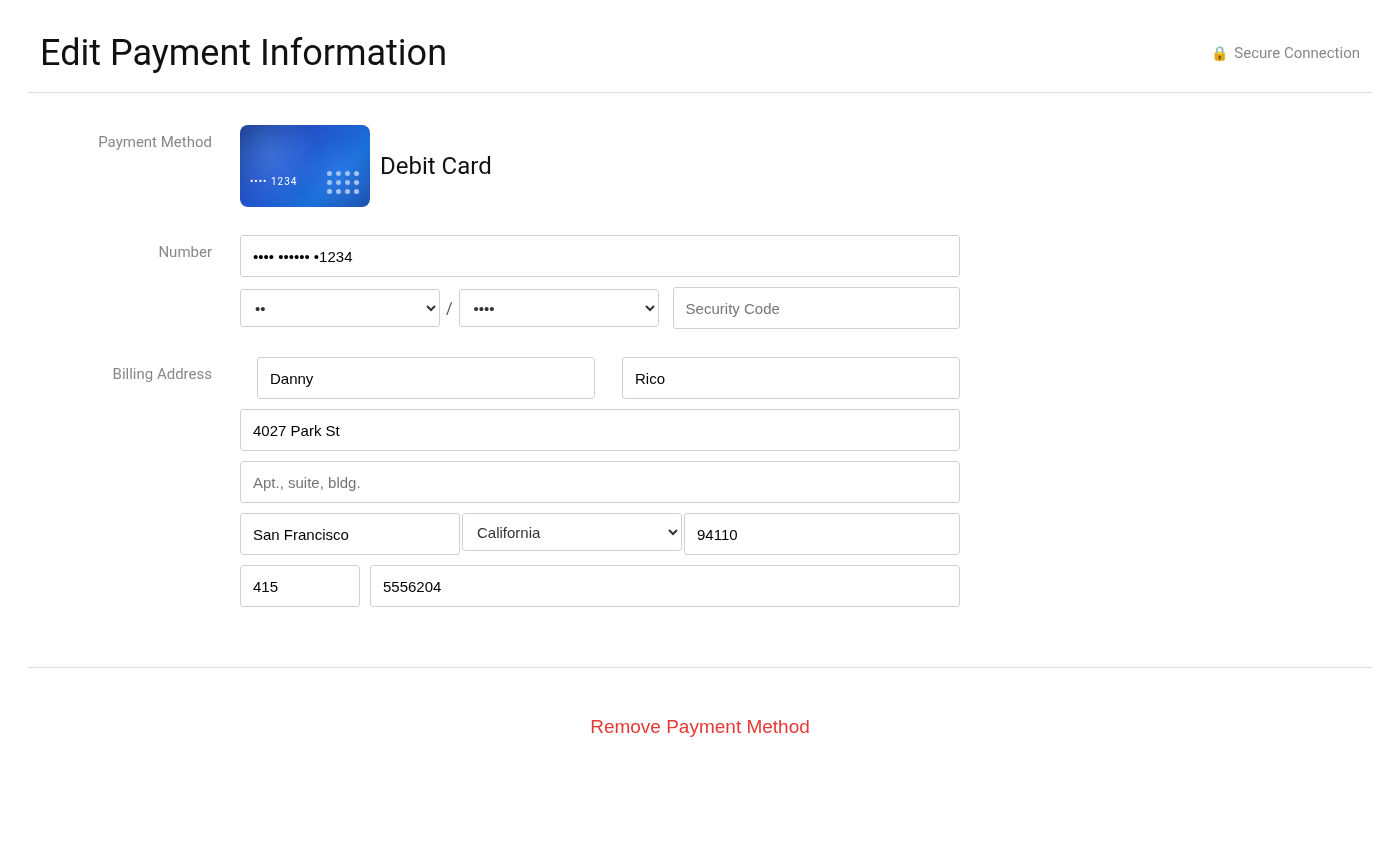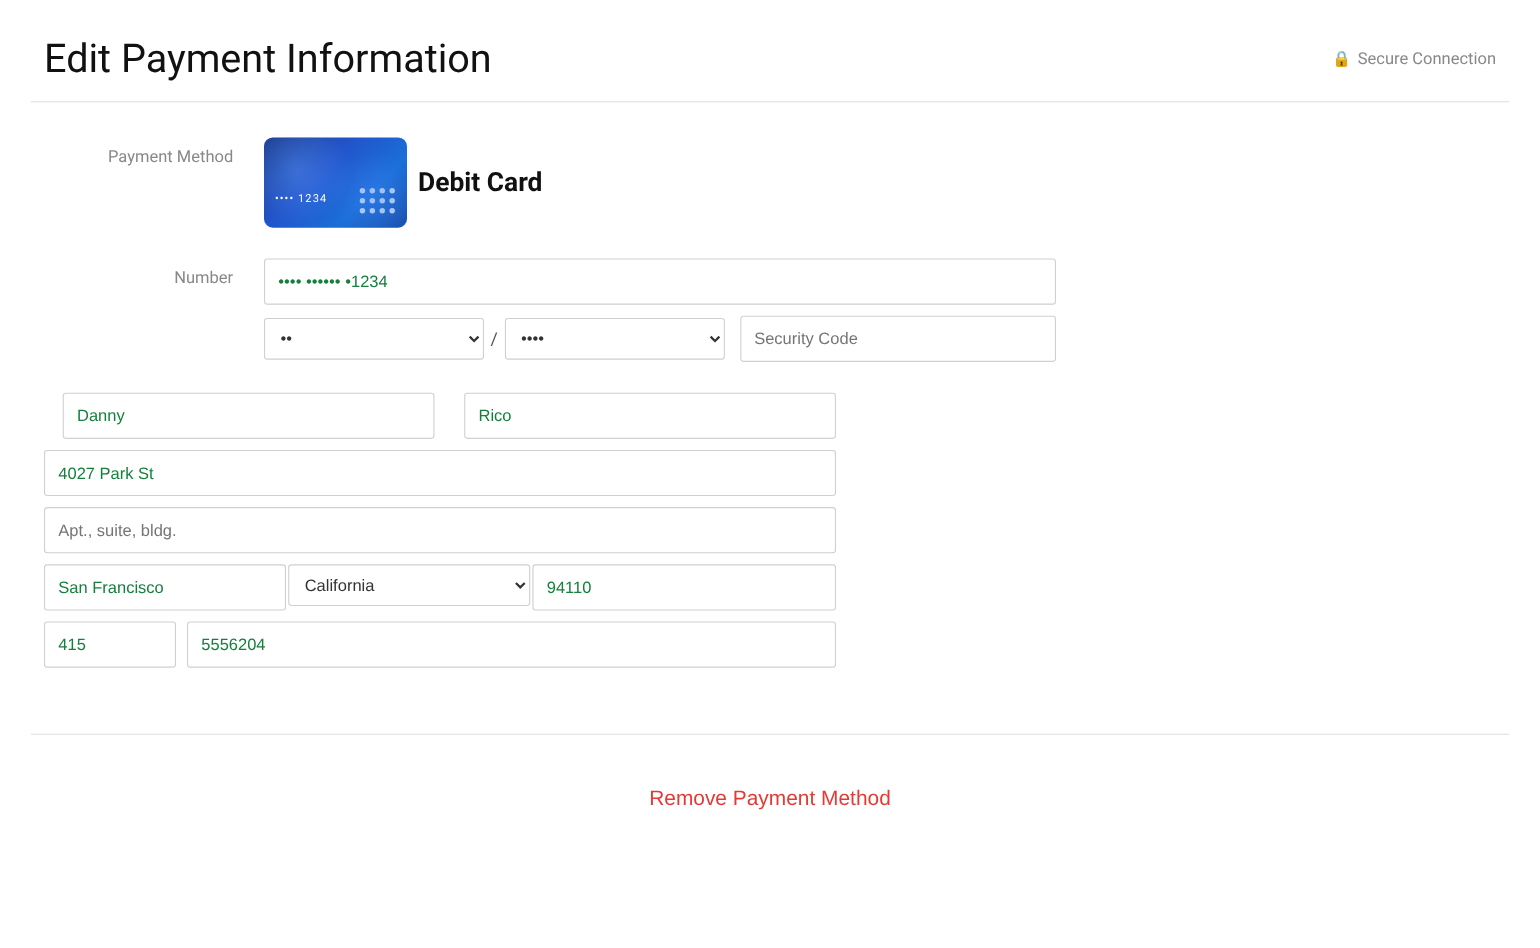--- a/index.html
+++ b/index.html
@@ -123,30 +123,30 @@
     }
     .card-dot {
       width: 5px;
       height: 5px;
       background: rgba(255,255,255,0.7);
       border-radius: 50%;
     }
     .card-type-label {
       font-size: 24px;
       color: #111;
-      font-weight: 700;
+      font-weight: 400;
     }
     input[type="text"], input[type="tel"] {
       width: 100%;
       height: 24px;
       border: 1px solid #d0d0d0;
       border-radius: 3px;
       padding: 20px 12px;
       font-size: 15px;
-      color: #15803d;
+      color: #000000;
       outline: none;
       background: #fff;
     }
     select {
       height: 38px;
       border: 1px solid #d0d0d0;
       border-radius: 3px;
       padding: 6px 10px;
       font-size: 15px;
       color: #333;
@@ -311,20 +311,21 @@
             <option value="2028">2028</option>
             <option value="2029">2029</option>
             <option value="2030">2030</option>
           </select>
           <input type="text" class="security-code-field" placeholder="Security Code" style="">
         </div>
       </div>
     </div>
 
     <div class="form-row">
+      <div class="form-label">Billing Address</div>
       <div class="form-fields">
         <div class="name-row">
           <input type="text" value="Danny" style="">
           <input type="text" value="Rico" style="">
         </div>
         <div class="address-row">
           <input type="text" value="4027 Park St" style="">
         </div>
         <div class="address-row">
           <input type="text" placeholder="Apt., suite, bldg." style="">

